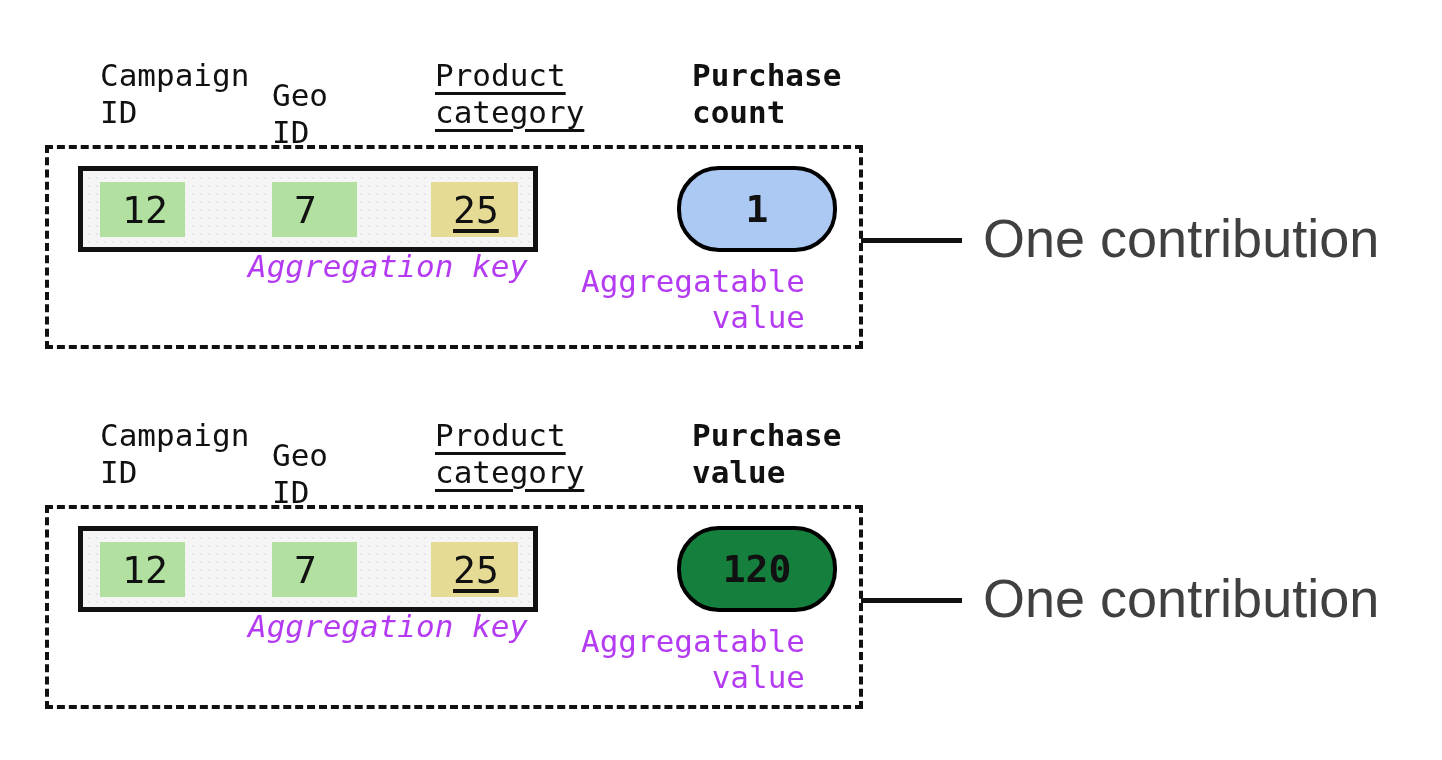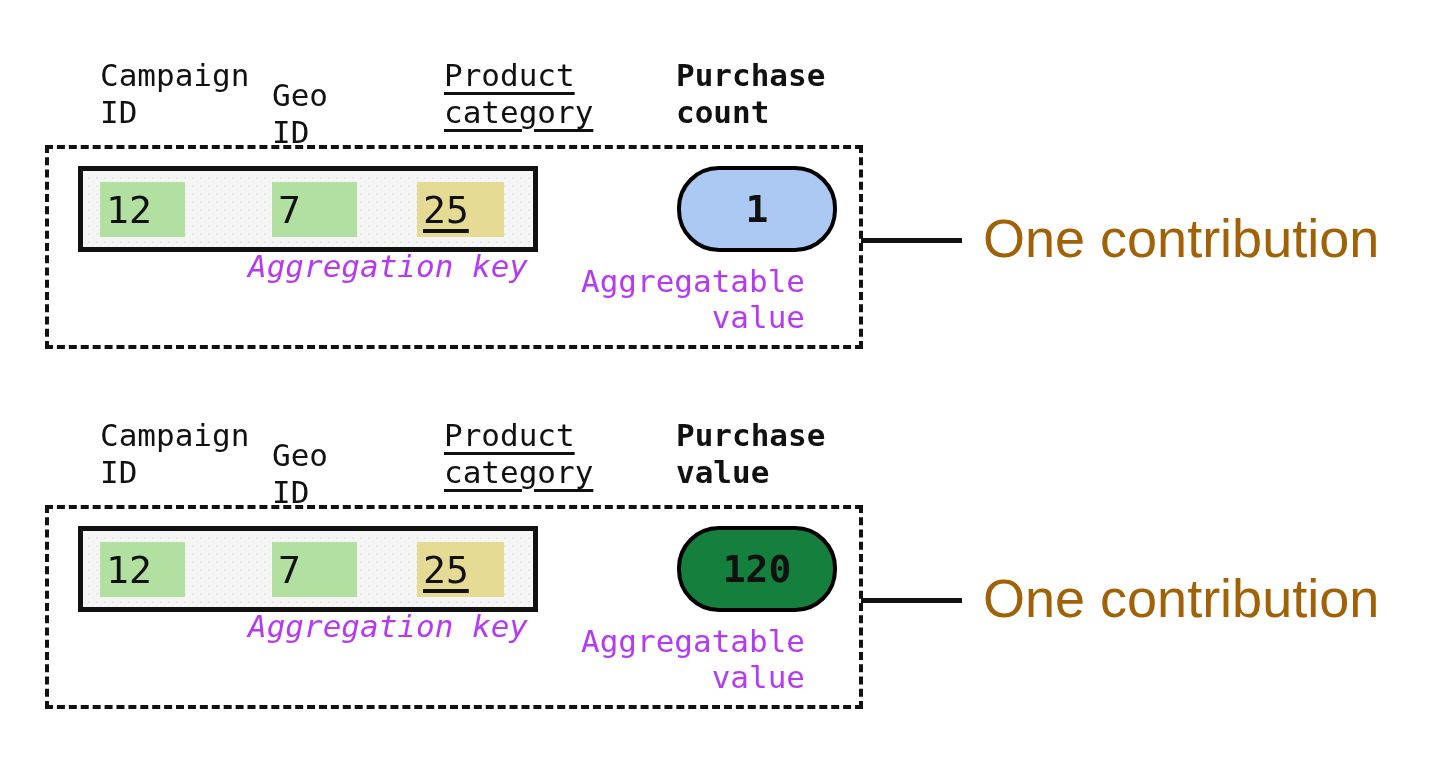--- a/index.html
+++ b/index.html
@@ -26,22 +26,22 @@
     white-space: pre;
   }
   .hdr.bold { font-weight: bold; }
   .hdr .u {
     text-decoration: underline;
     text-decoration-thickness: 2.5px;
     text-underline-offset: 6px;
   }
   .hdr-campaign { left: 100px; }
   .hdr-geo      { left: 272px; margin-top: 20px; }
-  .hdr-product  { left: 444px; }
-  .hdr-measure  { left: 676px; }
+  .hdr-product  { left: 435px; }
+  .hdr-measure  { left: 692px; }
 
   
   .dotted-box {
     position: absolute;
     left: 45px; top: 145px;
     width: 818px; height: 204px;
     border: 4px dashed #111111;
   }
 
   
@@ -56,25 +56,25 @@
     background-position: 2px 3px;
   }
   .cell {
     position: absolute;
     top: 11px;
     height: 55px;
     width: 85px;
     font-size: 38px;
     display: flex;
     align-items: center;
-    padding-left: 6px;
+    padding-left: 22px;
   }
   .cell-1 { left: 17px; }
   .cell-2 { left: 189px; }
-  .cell-3 { left: 334px; width: 87px; }
+  .cell-3 { left: 348px; width: 87px; }
   .cell.u span {
     text-decoration: underline;
     text-decoration-thickness: 4px;
     text-underline-offset: 6px;
   }
 
   
   .pill {
     position: absolute;
     left: 677px; top: 166px;
@@ -105,21 +105,21 @@
     left: 861px; top: 238px;
     width: 101px; height: 5px;
     background: #111111;
   }
   .callout {
     position: absolute;
     left: 983px; top: 206px;
     font-family: "Liberation Sans", sans-serif;
     font-size: 54px;
     line-height: 64px;
-    color: #a16207;
+    color: #404040;
     white-space: nowrap;
   }
 </style>
 </head>
 <body>
 
 <div id="canvas">
 
   <div class="section top">
     <div class="hdr hdr-campaign"><span>Campaign</span><br><span>ID</span></div>

